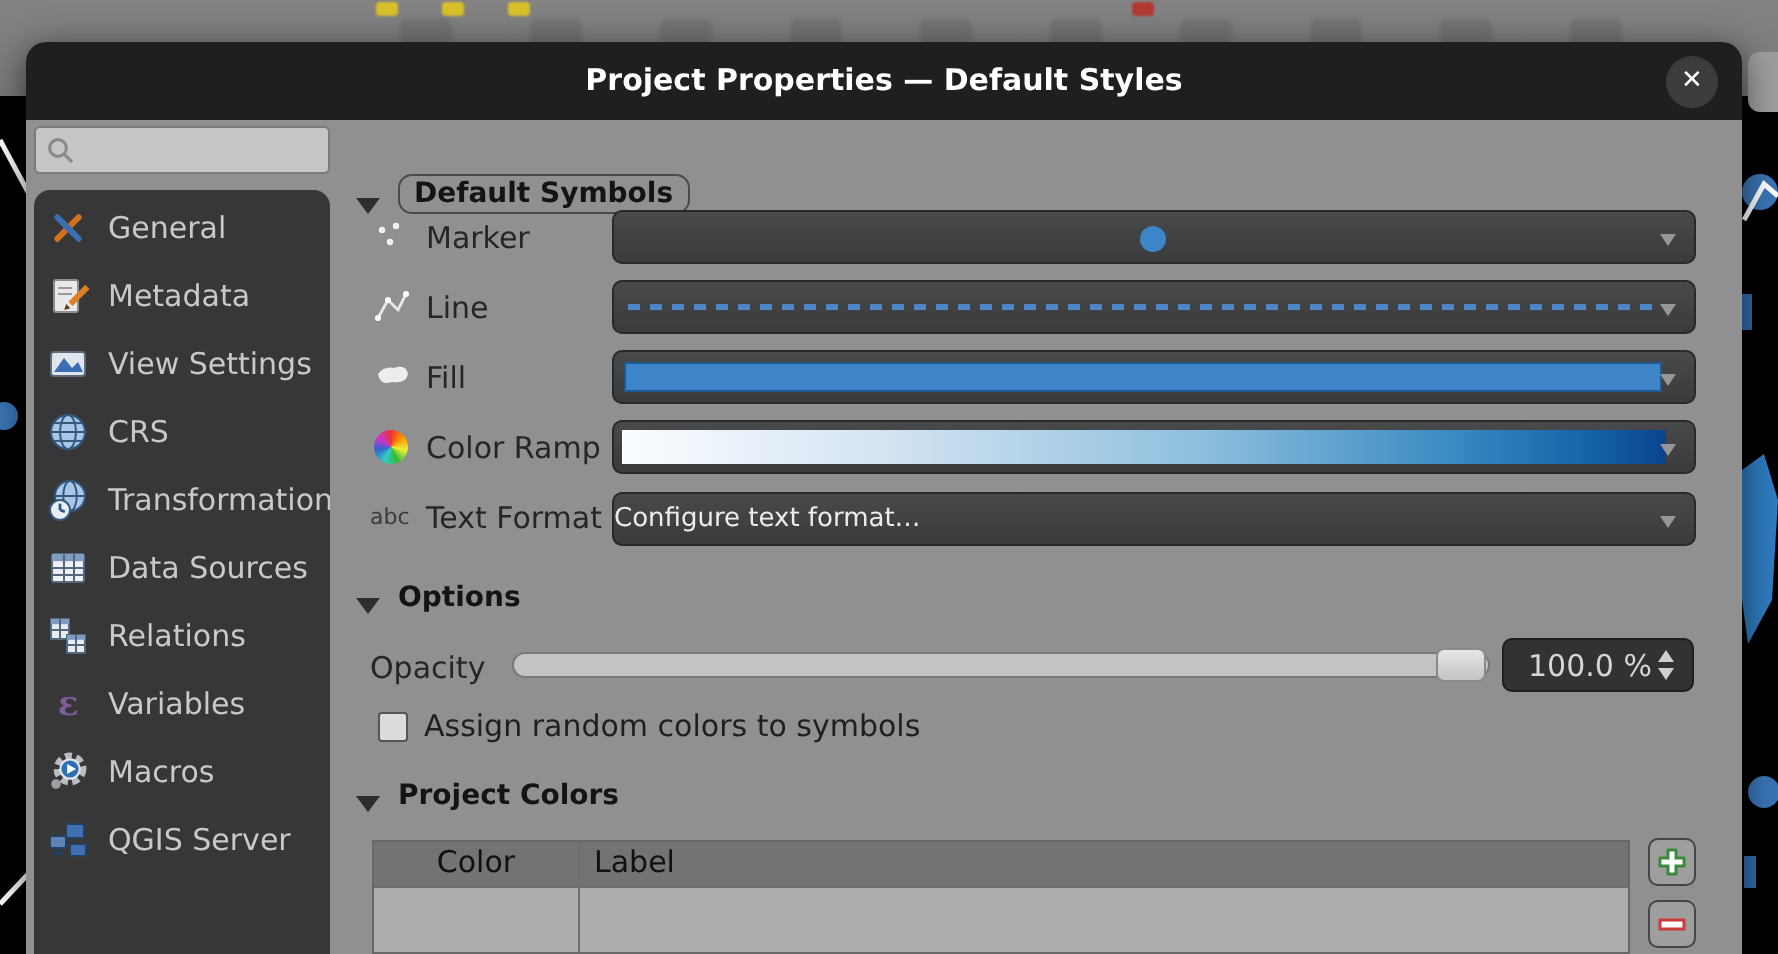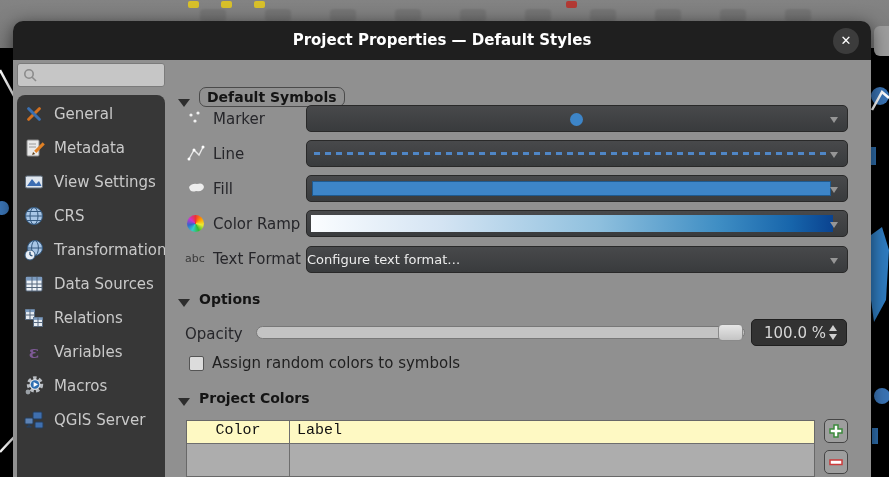--- a/index.html
+++ b/index.html
@@ -80,22 +80,22 @@
     border-left:4px solid transparent; border-right:4px solid transparent; }
   .spin-up { top:5px; border-bottom:6px solid #cfcfcf; }
   .spin-down { bottom:5px; border-top:6px solid #cfcfcf; }
 
   .checkbox { position:absolute; left:176px; top:296px; width:15px; height:15px;
     background:#dcdcdc; border:1px solid #555; border-radius:2px; cursor:pointer; }
   .cb-label { position:absolute; left:199px; top:294px; color:#1f1f1f; font-size:15px; }
 
   .colors-table { position:absolute; left:173px; top:360px; width:629px; height:57px;
     border:1px solid #686868; background:#adadad; }
-  .ct-header { position:absolute; left:0; top:0; right:0; height:23px; background:#fef9c3;
-    border-bottom:1px solid #6e6e6e; color:#111; font-size:15px;font-family:Liberation Mono, monospace; }
+  .ct-header { position:absolute; left:0; top:0; right:0; height:23px; background:#737373;
+    border-bottom:1px solid #6e6e6e; color:#111; font-size:15px; }
   .ct-col-color { position:absolute; left:0; top:1px; width:102px; text-align:center; }
   .ct-col-label { position:absolute; left:110px; top:1px; }
   .ct-divider { position:absolute; left:102px; top:0; bottom:0; width:1px; background:#6e6e6e; }
   .sq-btn { position:absolute; left:811px; width:24px; height:24px; background:#9e9e9e;
     border:1px solid #454545; border-radius:5px; cursor:pointer;
     display:flex; align-items:center; justify-content:center; }
 </style>
 </head>
 <body>
 

